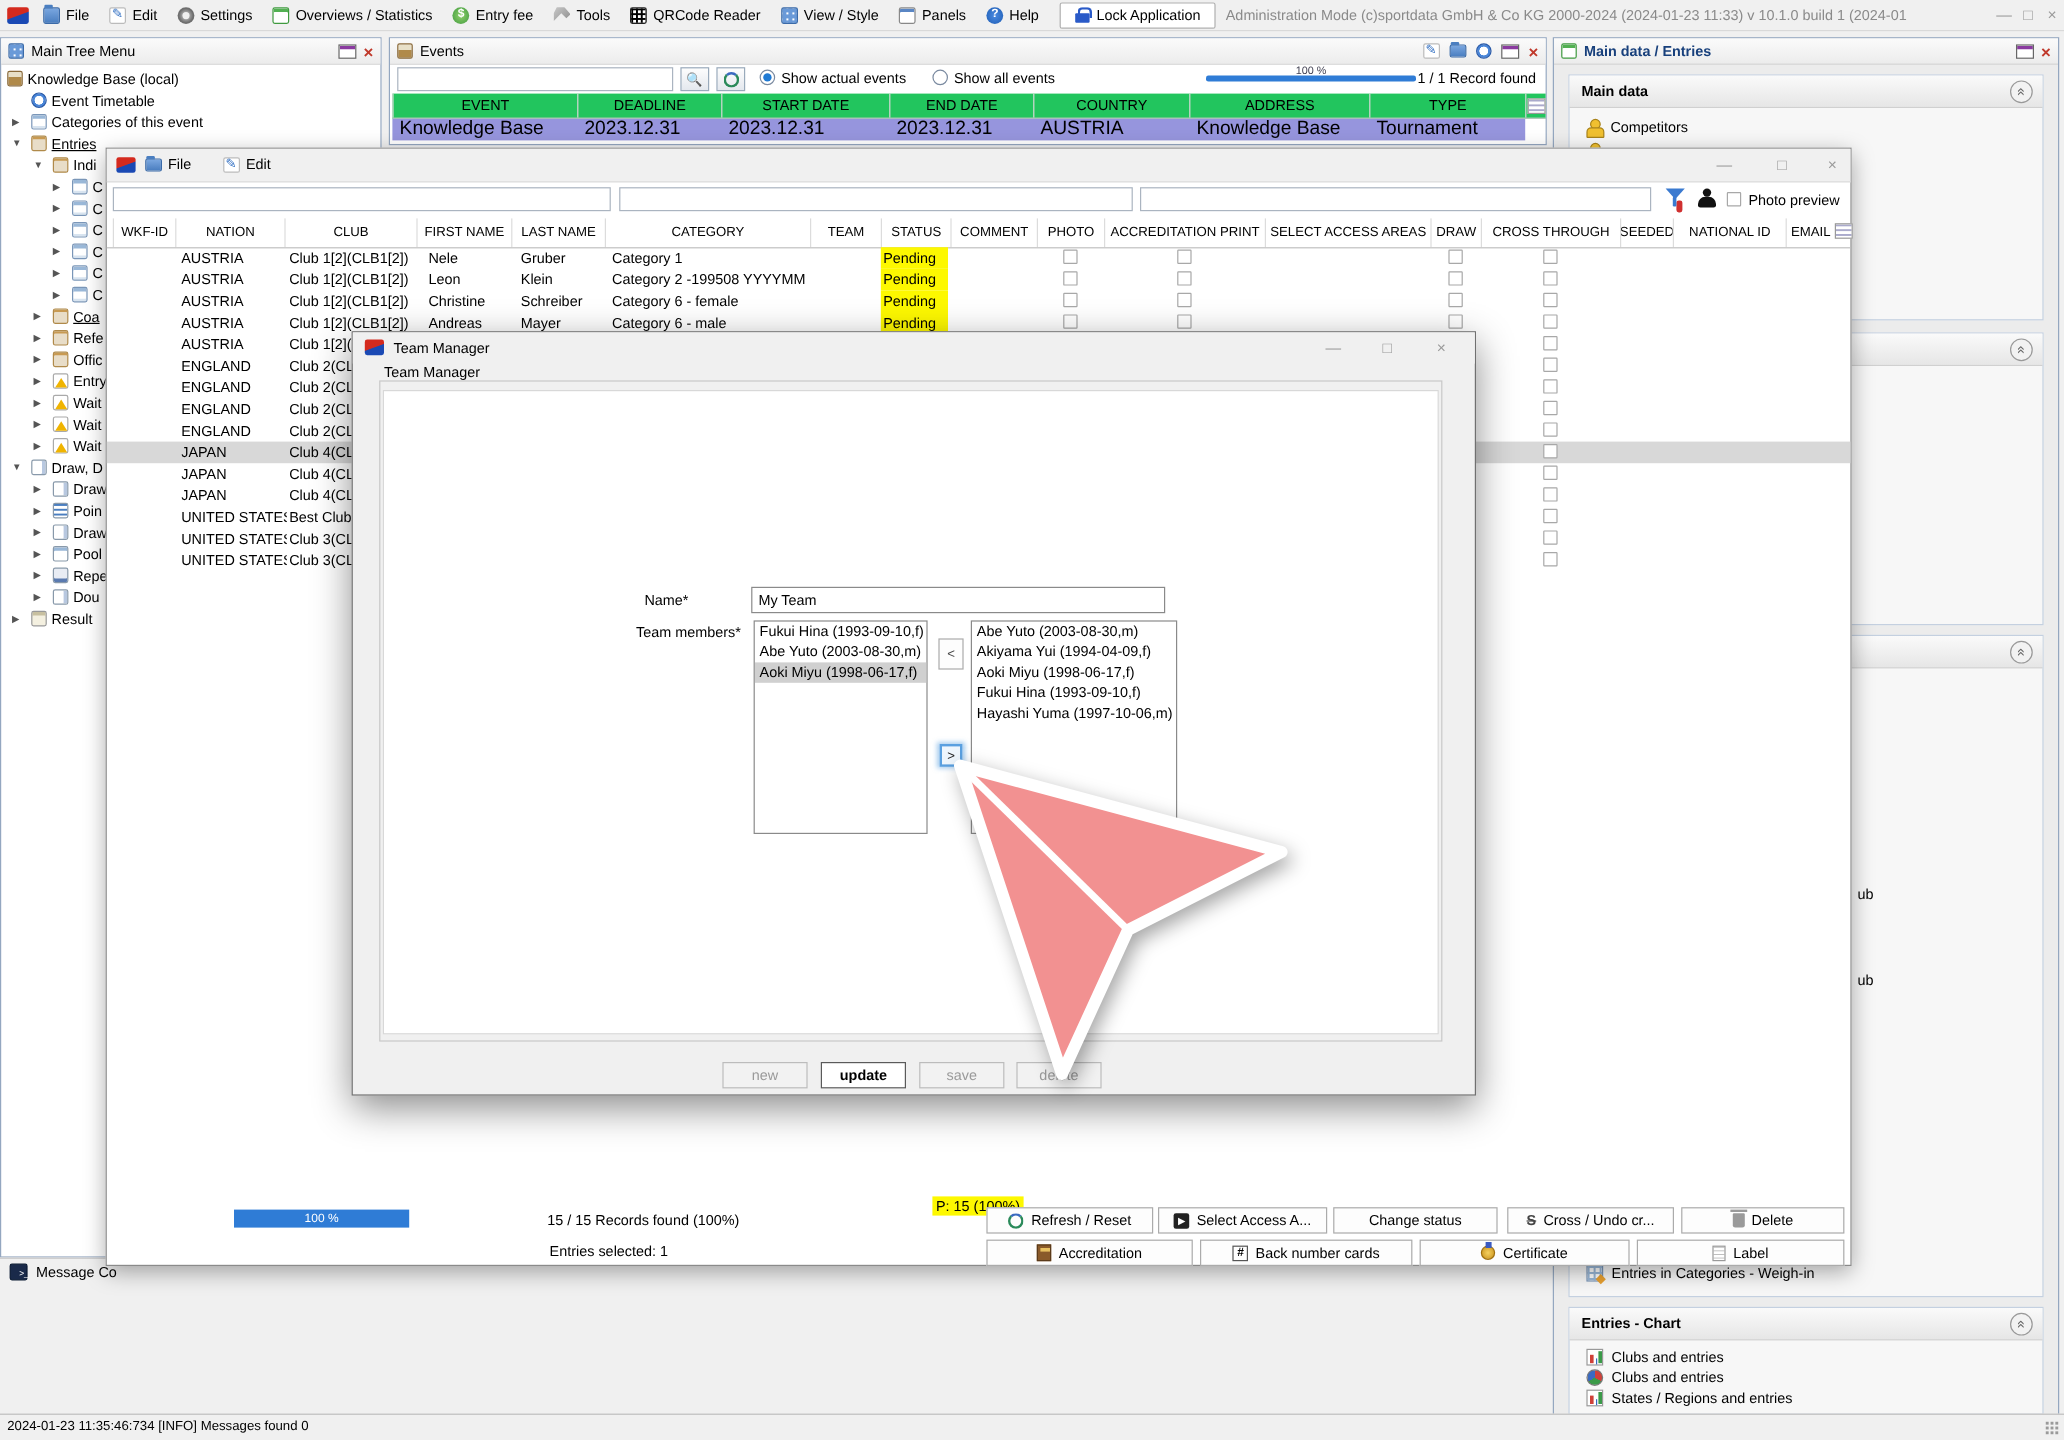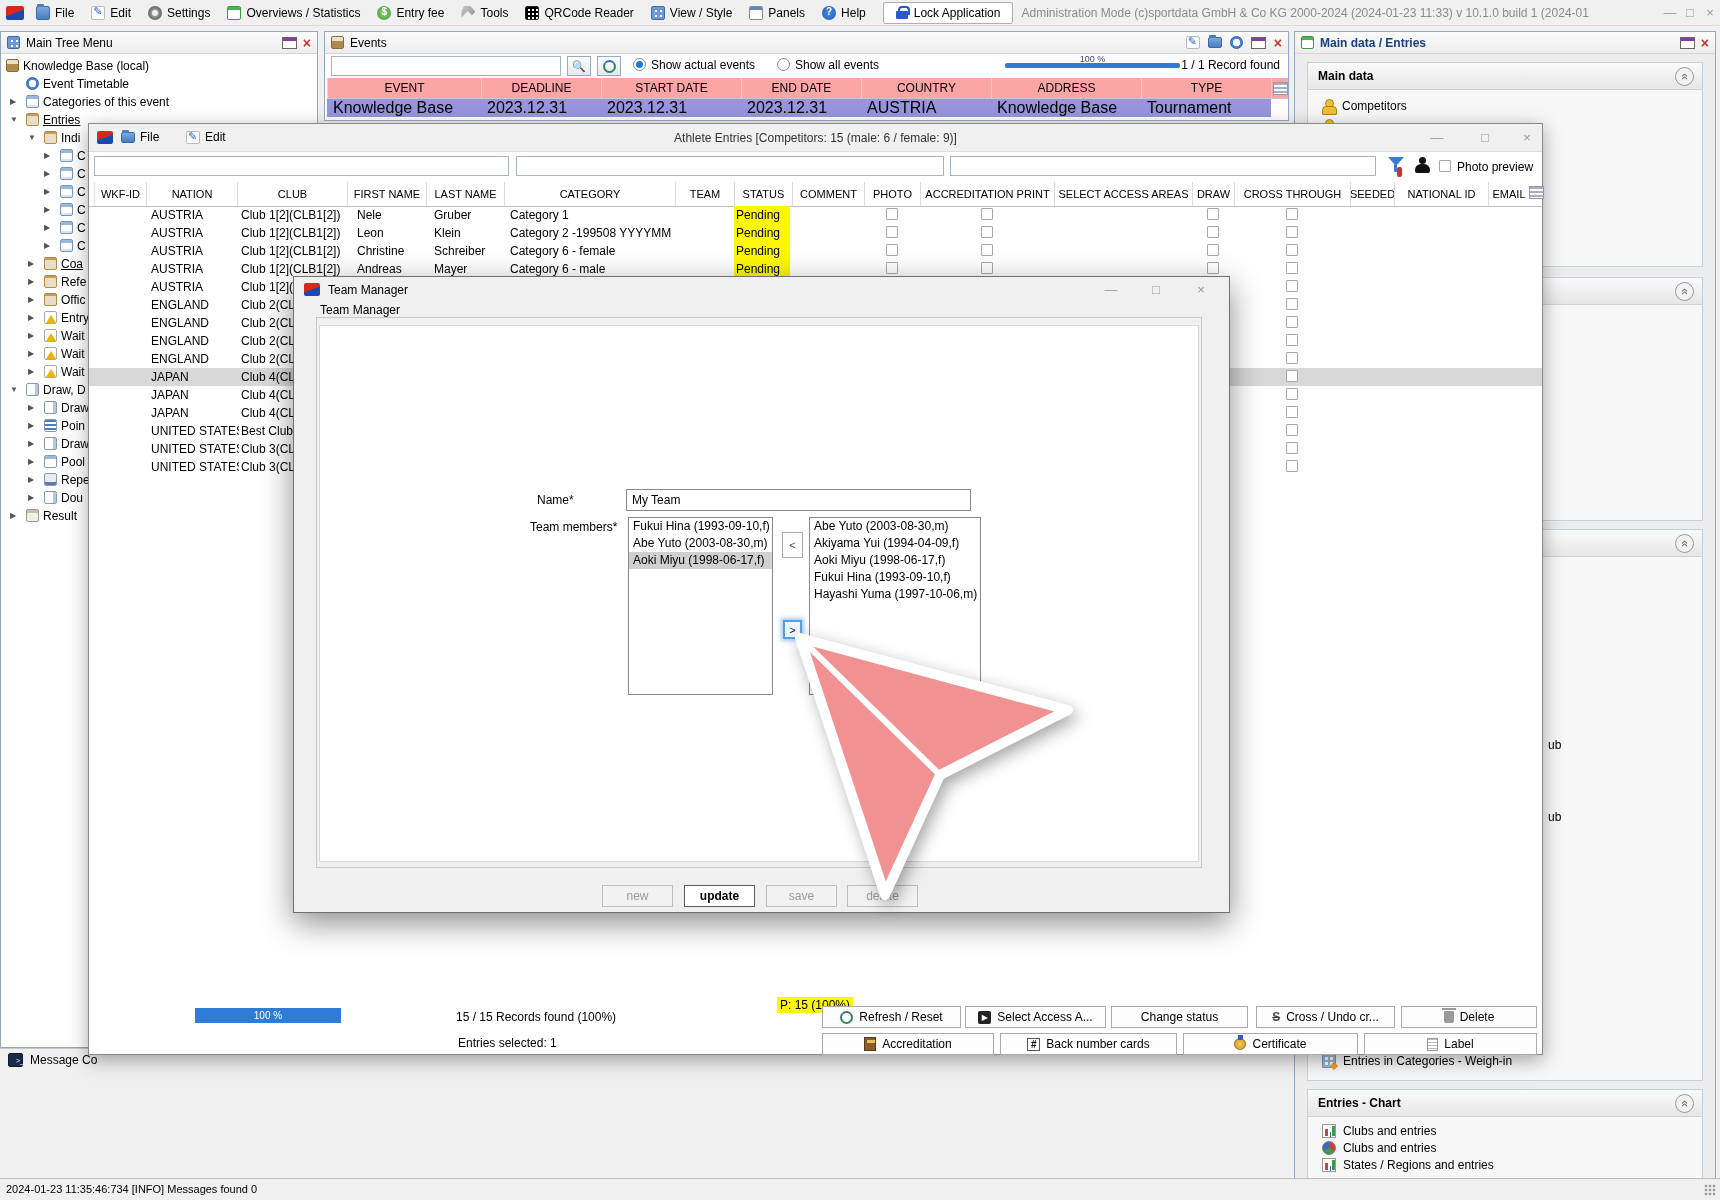--- a/index.html
+++ b/index.html
@@ -71,21 +71,21 @@
   .ti-result { background:#f4f0e0; border:1px solid #999; box-shadow:inset 0 3px 0 #c8c0a0; }
 
   
   #eventspanel { left:324px; top:31px; width:965px; height:90px; }
   #evt-toolbar { position:absolute; left:0; top:22px; width:100%; height:24px; }
   .tinput { position:absolute; background:#fff; border:1px solid #aab4c0; height:20px; }
   .sqbtn { position:absolute; width:24px; height:20px; background:linear-gradient(#fdfdfd,#e4e8ee); border:1px solid #9ab; 
            display:flex; align-items:center; justify-content:center; font-size:11px; }
   .radio { position:absolute; width:13px; height:13px; border:1px solid #7a8aa0; border-radius:50%; background:#fff; }
   .radio.sel::before { content:""; position:absolute; left:2px; top:2px; width:7px; height:7px; background:#1f7ad4; border-radius:50%; }
-  .evt-cols { position:absolute; left:2px; top:46px; height:21px; display:flex; background:#fca5a5; border-bottom:1px solid #c8c8c8; }
+  .evt-cols { position:absolute; left:2px; top:46px; height:21px; display:flex; background:#22c55e; border-bottom:1px solid #c8c8c8; }
   .evt-col { border-left:1px solid #d8d8d8; display:flex; align-items:center; justify-content:center; font-size:12px; }
   .evt-row { position:absolute; left:2px; top:67px; height:18px; display:flex; background:#9695dd; }
   .evt-cell { display:flex; align-items:center; padding-left:6px; font-size:16px; overflow:hidden; white-space:nowrap; }
   .colicon { width:15px; height:13px; background:#fff; border:1px solid #999;
              background-image:linear-gradient(#aac 2px,transparent 2px); background-size:100% 4px; }
 
   
   #rightpanel { left:1294px; top:31px; width:422px; height:1152px; background:#ececec; }
   #rightpanel .phead .ptitle { color:#18407c; }
   .sect { position:absolute; left:12px; width:396px; background:#f7f7f7; border:1px solid #c4d0e0; }
@@ -502,21 +502,20 @@
     <div id="ath-titlebar">
       <span class="mi ic-logo abs" style="left:8px;top:7px;width:16px;height:13px;"></span>
       <span class="menu-mini" style="left:32px;">
         <span class="mi ic-folder" style="width:14px;height:11px;"></span>
         <span>File</span>
       </span>
       <span class="menu-mini" style="left:97px;">
         <span class="mi ic-pencil" style="width:14px;height:13px;"></span>
         <span>Edit</span>
       </span>
-      <span id="ath-title">Athlete Entries [Competitors: 15 (male: 6 / female: 9)]</span>
       <span class="winctl abs" style="left:1338px;top:6px;">—</span>
       <span class="winctl abs" style="left:1386px;top:6px;">□</span>
       <span class="winctl abs" style="left:1428px;top:6px;">×</span>
     </div>
 
     <input class="tinput abs" style="left: 5px; top: 32px; width: 415px;">
     <input class="tinput abs" style="left: 427px; top: 32px; width: 428px;">
     <input class="tinput abs" style="left: 861px; top: 32px; width: 426px;">
     <span class="ic-funnel" style="left:1298px;top:32px;"></span>
     <span class="ic-person-b" style="left:1326px;top:33px;"></span>

